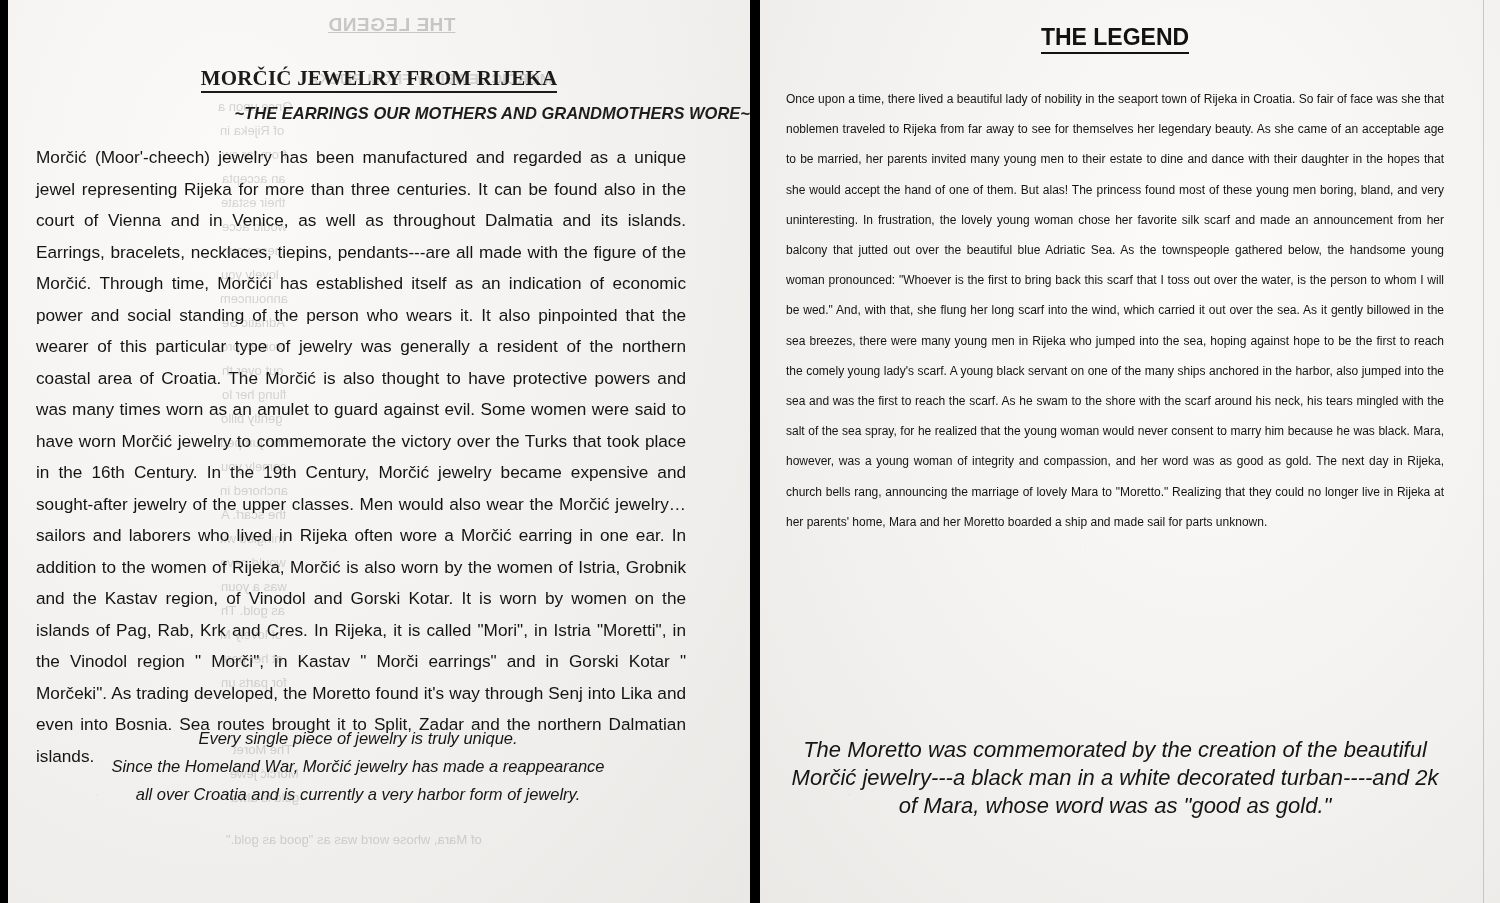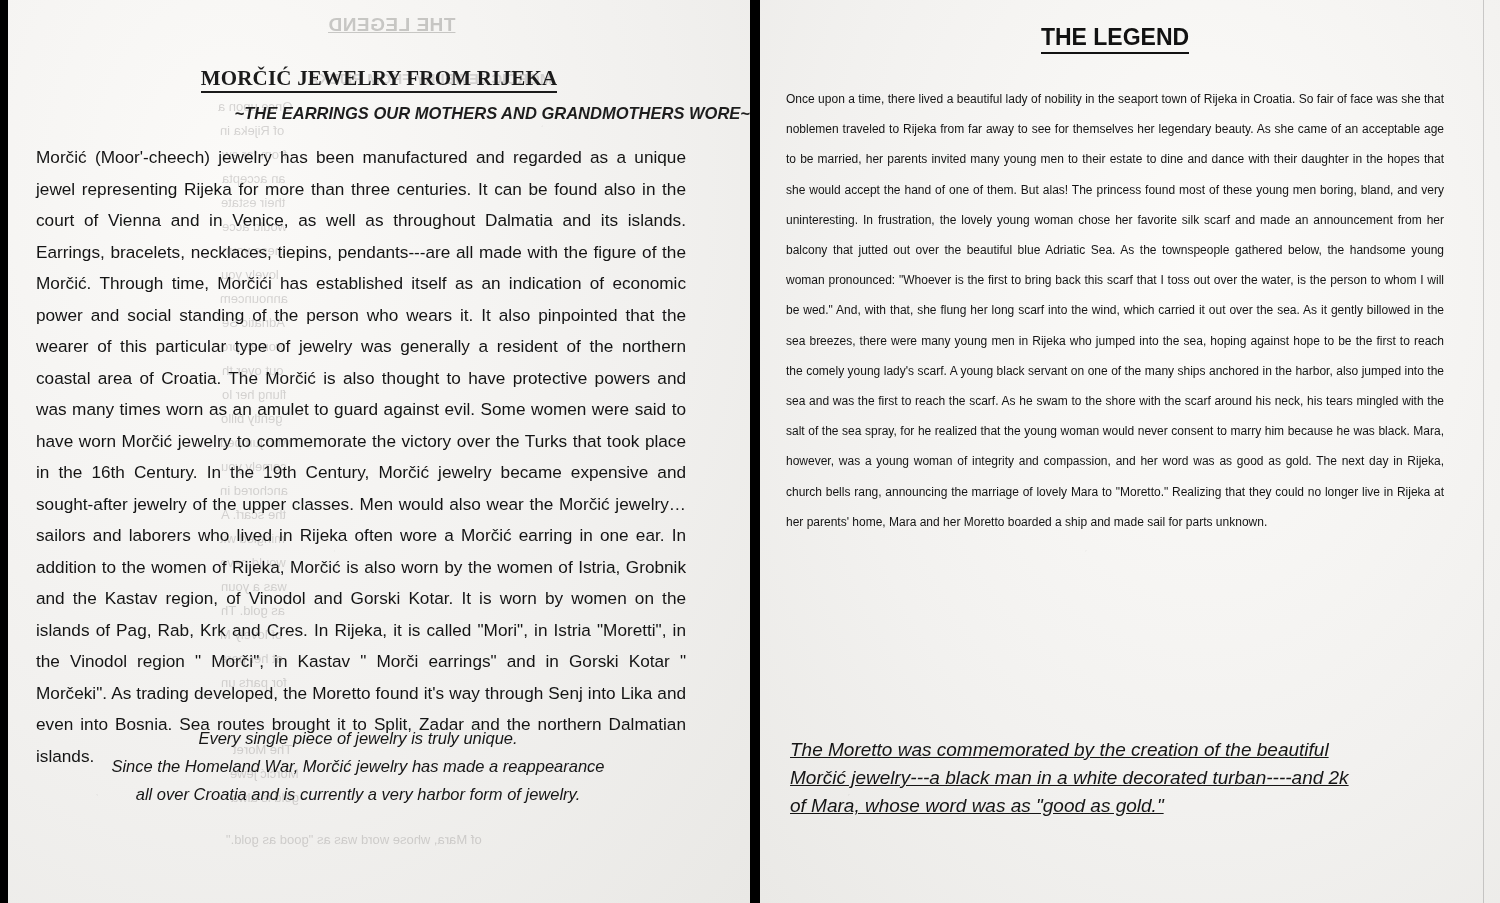--- a/index.html
+++ b/index.html
@@ -156,25 +156,25 @@
     line-height: 30.2px;
     color: #141414;
     text-align: justify;
     text-justify: inter-word;
   }
   .r-foot {
     position: absolute;
     top: 736px;
     left: 30px;
     width: 650px;
+    text-align: center;
     font-style: italic;
-    font-size: 19px;
+    font-size: 22px;
     line-height: 28px;
     color: #151515;
-    text-decoration: underline;
   }
 
   
   .speckle {
     position: absolute;
     inset: 0;
     pointer-events: none;
     background-image:
       radial-gradient(circle at 12% 88%, rgba(0,0,0,0.035) 0 1px, transparent 1px),
       radial-gradient(circle at 72% 14%, rgba(0,0,0,0.03) 0 1px, transparent 1px),

